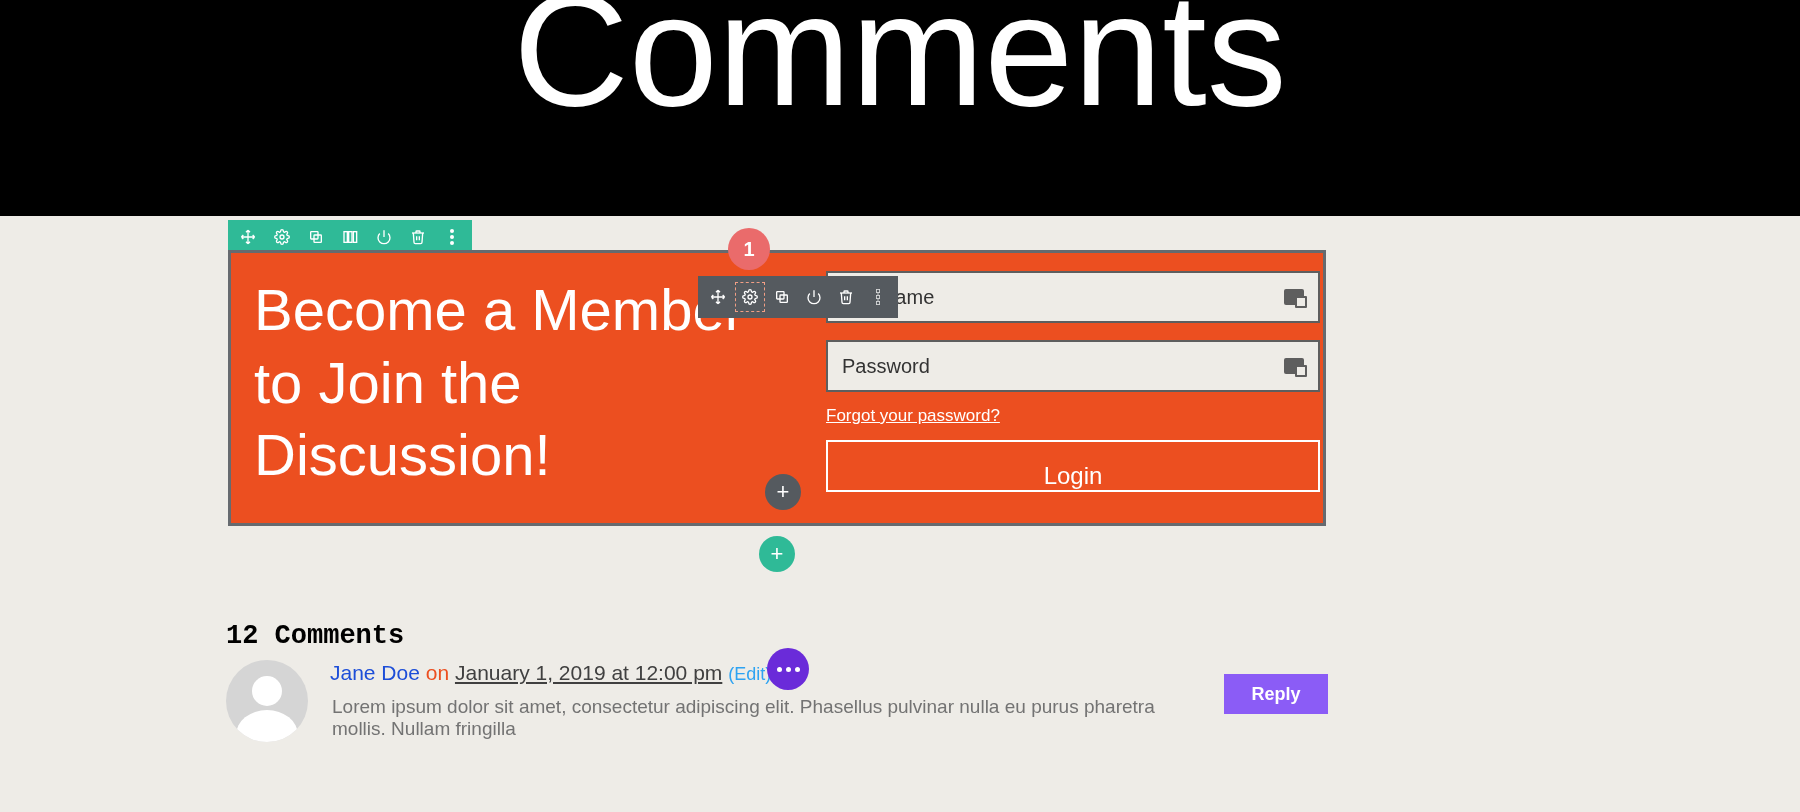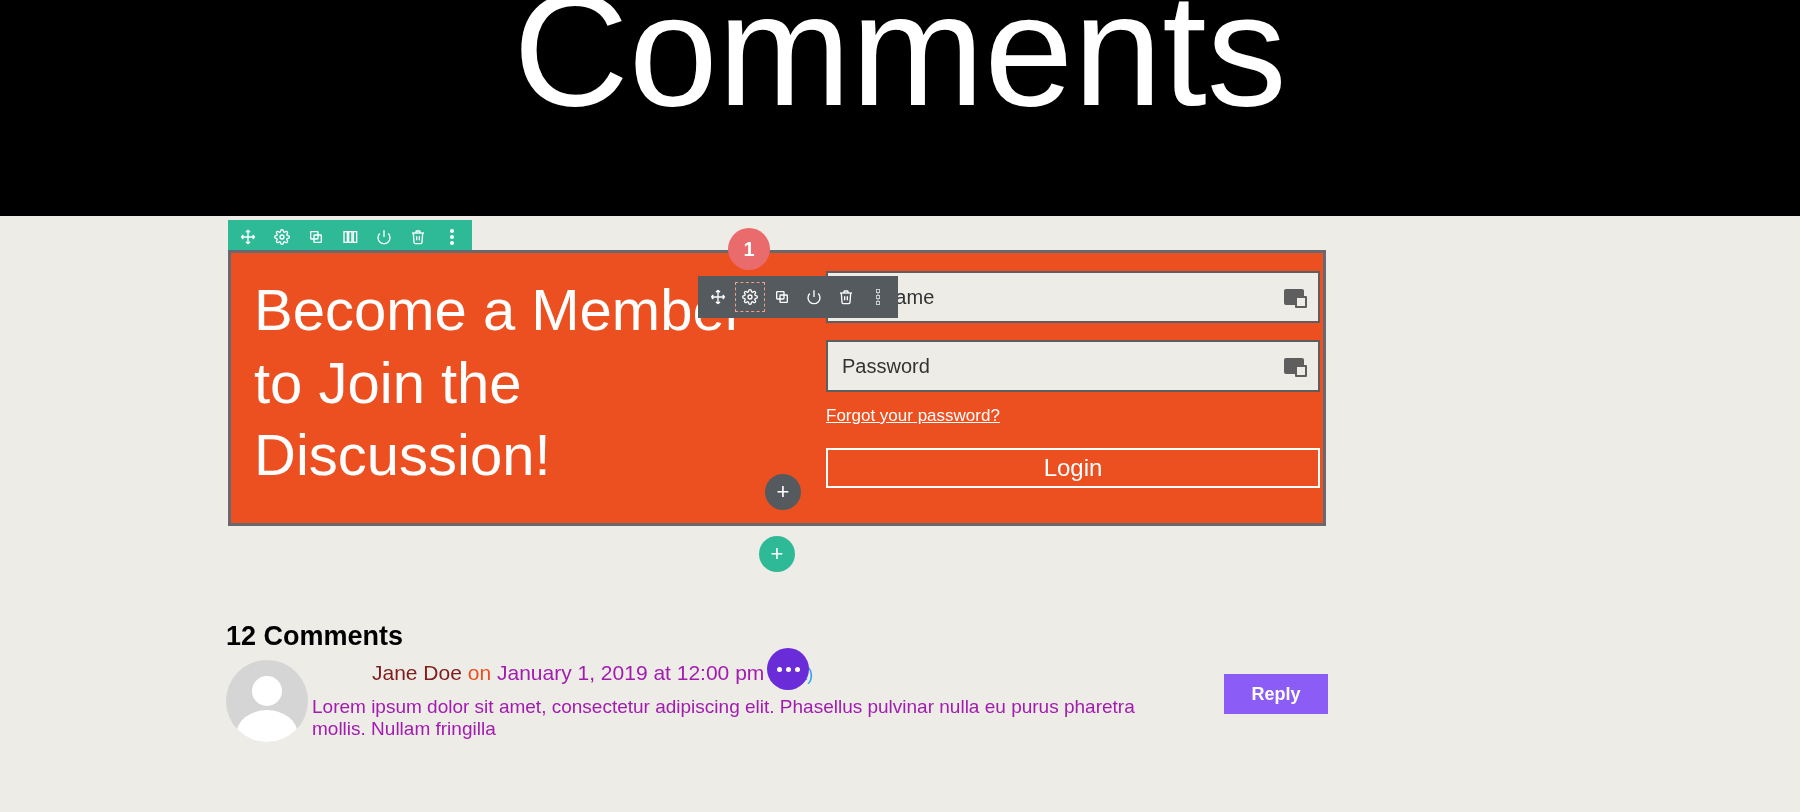--- a/index.html
+++ b/index.html
@@ -131,29 +131,29 @@
     left: 826px;
     top: 190px;
     color: #fff;
     font-size: 17px;
     text-decoration: underline;
     cursor: pointer;
   }
   .login-btn {
     position: absolute;
     left: 826px;
-    top: 232px;
+    top: 224px;
     width: 494px;
-    height: 40px;
+    height: 52px;
     border: 2px solid #fff;
     background: transparent;
     color: #fff;
     font-size: 24px;
     display: flex;
-    align-items: center;
+    align-items: flex-end;
     justify-content: center;
     cursor: pointer;
   }
   .add-col-btn {
     position: absolute;
     left: 765px;
     top: 258px;
     width: 36px;
     height: 36px;
     border-radius: 50%;
@@ -182,20 +182,21 @@
     cursor: pointer;
     z-index: 5;
   }
   .comments-heading {
     position: absolute;
     left: 226px;
     top: 405px;
     font-size: 27px;
     font-weight: 700;
     color: #000;
+    font-family: Liberation Mono, monospace;
   }
   .avatar {
     position: absolute;
     left: 226px;
     top: 444px;
     width: 82px;
     height: 82px;
     border-radius: 50%;
     background: #d5d5d5;
     overflow: hidden;
@@ -215,30 +216,30 @@
     width: 62px; height: 50px;
     border-radius: 50% 50% 0 0;
     background: #fff;
   }
   .comment-meta {
     position: absolute;
     left: 330px;
     top: 445px;
     font-size: 21px;
   }
-  .comment-author { color: #7f1d1d; margin-left: 42px; }
+  .comment-author { color: #1d4ed8; }
   .comment-on { color: #ec4f20; margin-top: 37px; }
-  .comment-date { color: #a21caf; }
+  .comment-date { color: #404040; text-decoration: underline; }
   .edit-link { color: #2ea3f2; font-size: 18px; cursor: pointer; }
   .comment-body {
     position: absolute;
-    left: 312px;
+    left: 332px;
     top: 480px;
     font-size: 19px;
-    color: #a21caf;
+    color: #737373;
     width: 880px;
   }
   .reply-btn {
     position: absolute;
     left: 1224px;
     top: 458px;
     width: 104px;
     height: 40px;
     background: #8b5cf6;
     color: #fff;

